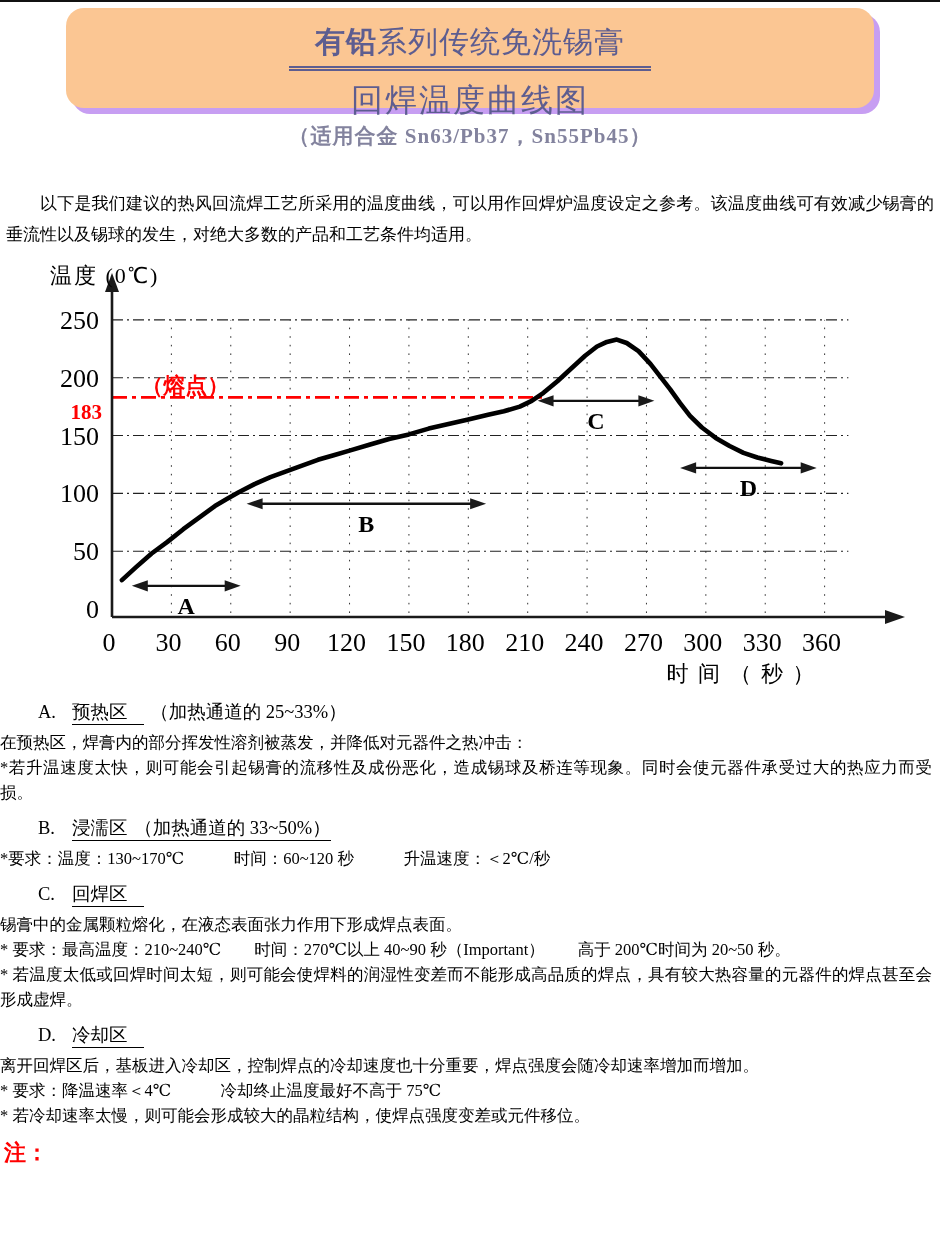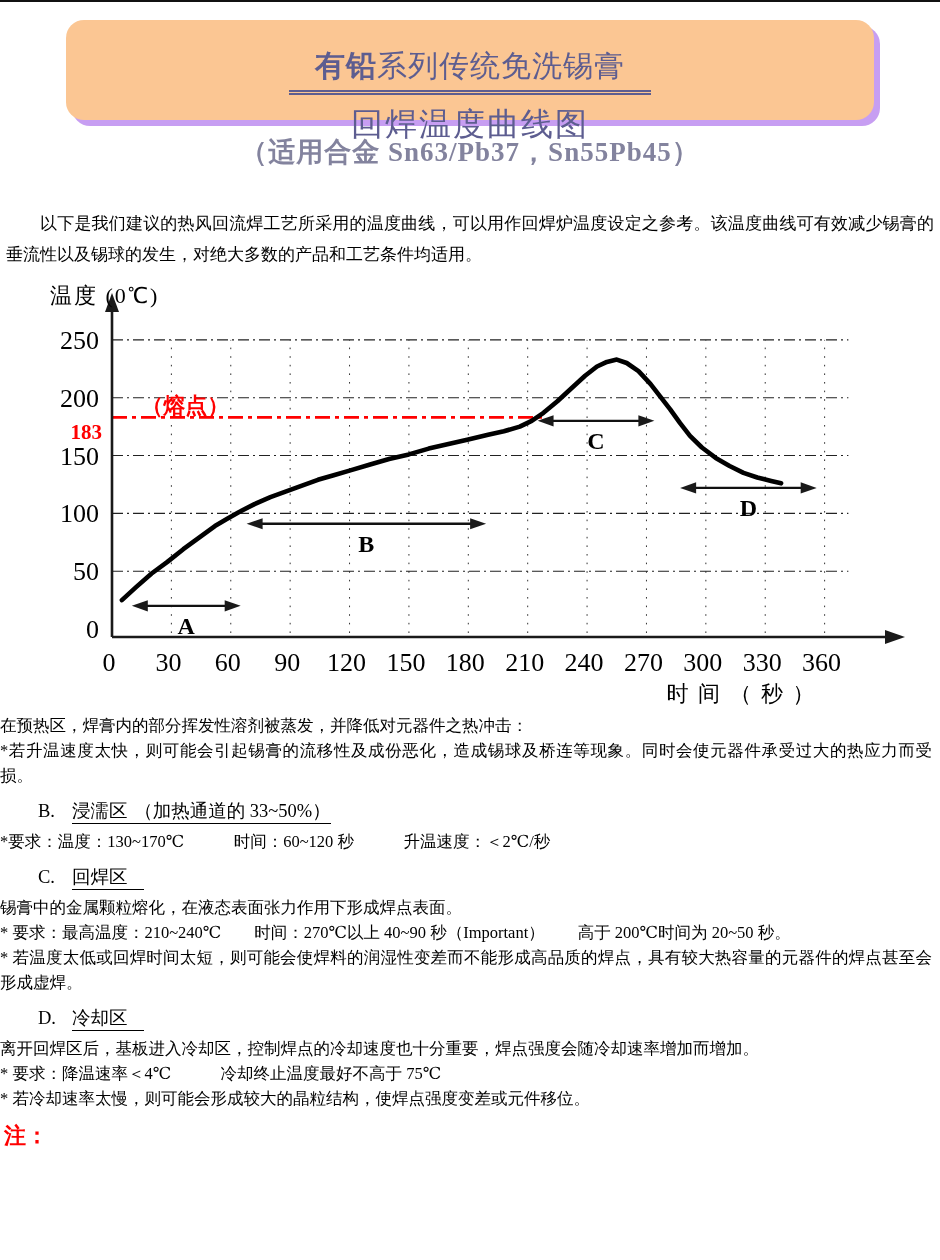--- a/index.html
+++ b/index.html
@@ -9,27 +9,27 @@
     --subtitle-color:#83839e;
     --red:#ff0000;
     --ink:#000000;
   }
   *{box-sizing:border-box;}
   html,body{margin:0;padding:0;background:#fff;}
   body{font-family:"Liberation Serif","DejaVu Serif",serif;color:var(--ink);}
   .page{width:940px;height:1260px;background:#fff;border-top:2px solid #111;overflow:hidden;position:relative;}
 
   
-  .header-box{width:808px;margin:18px auto 0;height:100px;background:var(--header-bg);
-    border-radius:18px;box-shadow:6px 6px 0 var(--header-shadow);text-align:center;padding-top:26px;}
+  .header-box{width:808px;margin:6px auto 0;height:100px;background:var(--header-bg);
+    border-radius:18px;box-shadow:6px 6px 0 var(--header-shadow);text-align:center;padding-top:14px;}
   .title-line1{font-size:30px;color:var(--title-color);letter-spacing:1px;}
   .title-underline{display:inline-block;padding:0 26px 3px;border-bottom:5px double var(--title-color);}
   .title-bold{font-weight:bold;}
   .title-line2{font-size:32px;color:var(--title-color);margin-top:8px;letter-spacing:2px;}
-  .alloy-subtitle{text-align:center;margin-top:14px;font-size:27px;font-weight:bold;color:var(--subtitle-color);letter-spacing:1px;}
+  .alloy-subtitle{text-align:center;margin-top:14px;font-size:21px;font-weight:bold;color:var(--subtitle-color);letter-spacing:1px;}
 
   
   .intro{margin:38px 6px 0;font-size:17px;line-height:1.85;text-indent:2em;text-align:justify;}
 
   
   .chart-wrap{margin:10px 0 0 44px;}
   .vgrid{stroke:#333;stroke-width:1;stroke-dasharray:1.6 7;}
   .hgrid{stroke:#222;stroke-width:1.1;stroke-dasharray:11 4 2 4;}
   .meltline{stroke:var(--red);stroke-width:2.6;stroke-dasharray:15 5 4 5;}
   .axis{stroke:#1a1a1a;stroke-width:2.6;}
@@ -133,20 +133,21 @@
         <text x="718.2307692307693" y="390" text-anchor="middle" class="ticklabel">330</text>
         <text x="777.6153846153846" y="390" text-anchor="middle" class="ticklabel">360</text>
         <text x="58" y="158.38545454545456" text-anchor="end" class="meltlabel">183</text>
         <text x="141.24102564102566" y="132.38545454545456" text-anchor="middle" class="meltname">（熔点）</text>
         <text x="6" y="22" class="axistitle">温度 (0℃)</text>
         <text x="697.4769230769231" y="420" text-anchor="middle" class="axistitle">时 间 （ 秒 ）</text>
       </svg></div>
 
   <div class="sections" id="sections">
       <div class="section">
+        <div class="sec-head"><span class="sec-letter">A.</span><span class="u-group"><span class="u u-pad">预热区</span><span class="sec-suffix"> （加热通道的 25~33%）</span></span></div>
         <div class="sec-line">在预热区，焊膏内的部分挥发性溶剂被蒸发，并降低对元器件之热冲击：</div>
         <div class="sec-line">*若升温速度太快，则可能会引起锡膏的流移性及成份恶化，造成锡球及桥连等现象。同时会使元器件承受过大的热应力而受损。</div>
       </div>
       <div class="section">
         <div class="sec-head"><span class="sec-letter">B.</span><span class="u-group u"><span class="">浸濡区</span><span class="sec-suffix"> （加热通道的 33~50%）</span></span></div>
         <div class="sec-line">*要求：温度：130~170℃　　　时间：60~120 秒　　　升温速度：＜2℃/秒</div>
       </div>
       <div class="section">
         <div class="sec-head"><span class="sec-letter">C.</span><span class="u-group"><span class="u u-pad">回焊区</span></span></div>
         <div class="sec-line">锡膏中的金属颗粒熔化，在液态表面张力作用下形成焊点表面。</div>

